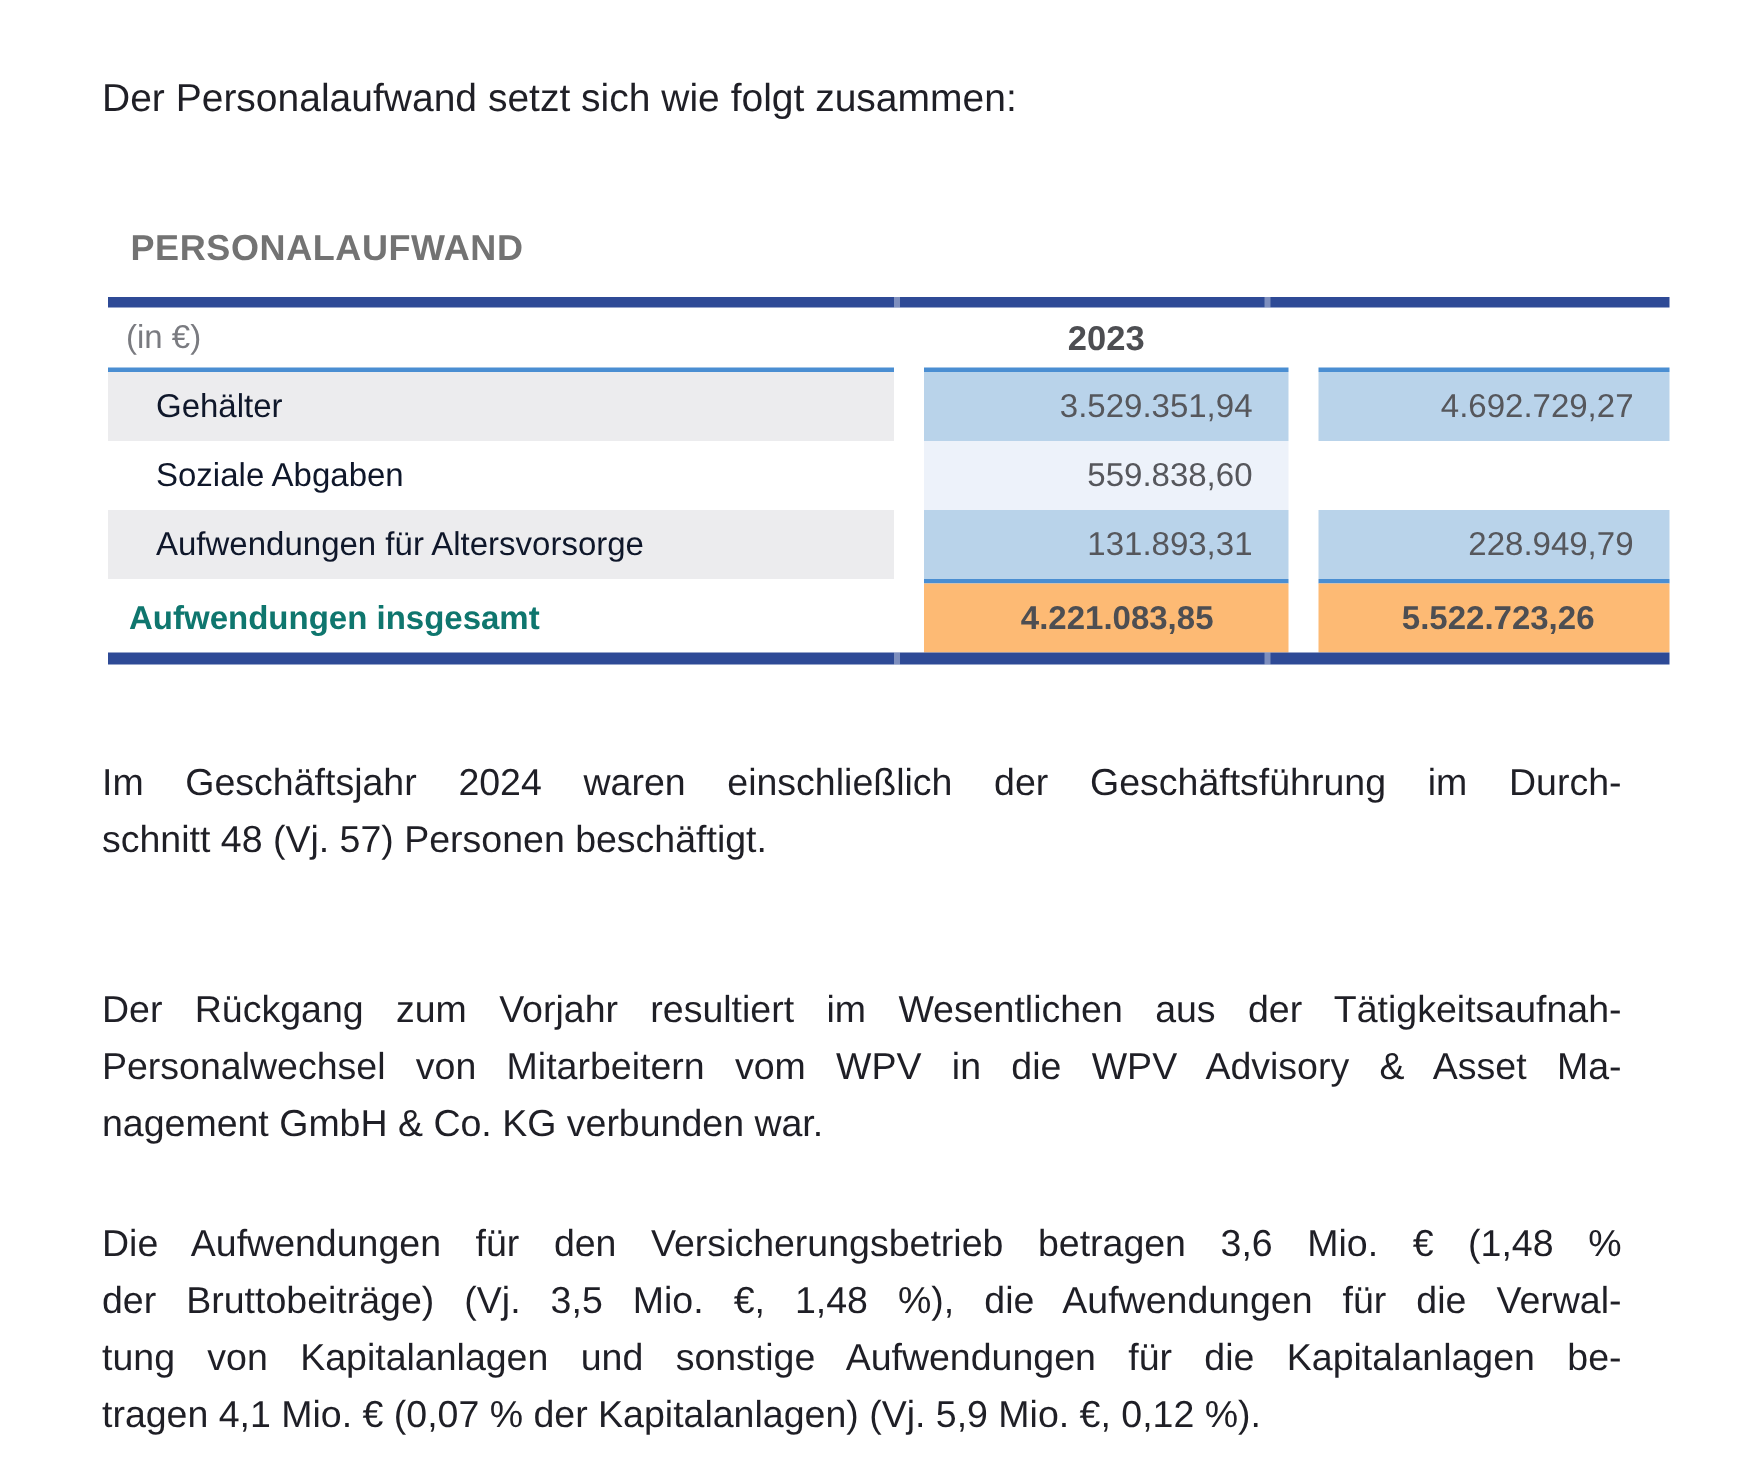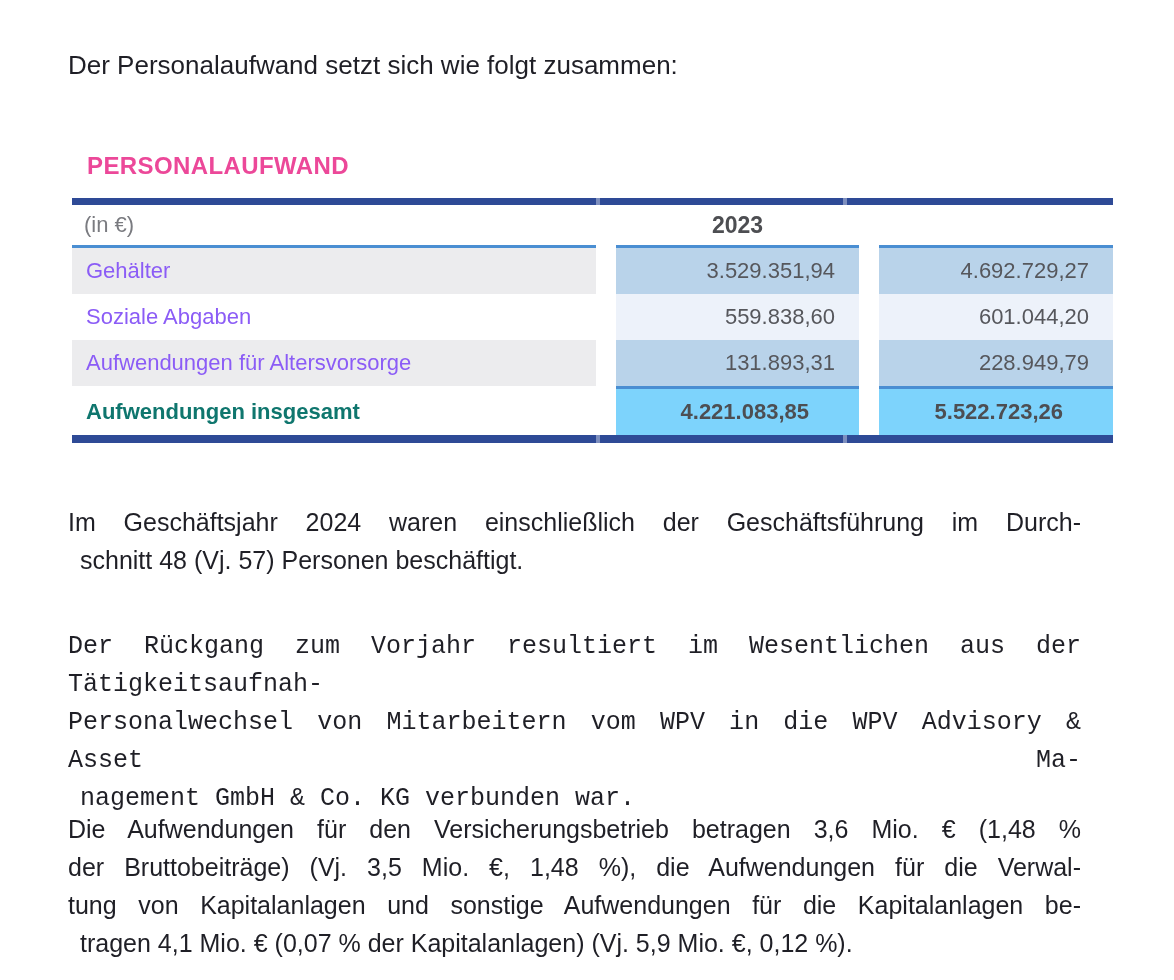--- a/index.html
+++ b/index.html
@@ -11,58 +11,58 @@
     overflow:hidden;
   }
   
   .intro{
     position:absolute;left:68px;top:46px;width:1013px;
     font-size:26px;line-height:38px;color:#1f1f26;
   }
   
   .tbl-title{
     position:absolute;left:87px;top:152px;
-    font-size:24px;font-weight:bold;color:#ec4899;letter-spacing:0.4px;
+    font-size:24px;font-weight:bold;color:#737373;letter-spacing:0.4px;
   }
   
   .ptable{
     position:absolute;left:72px;top:198px;width:1009px;
     display:grid;
     grid-template-columns:524px 243px 234px;
     grid-template-rows:7px 40px 3px 46px 46px 46px 3px 46px 8px;
     column-gap:20px;
     background:#ffffff;
     font-size:22px;
   }
   .rule-navy{grid-column:1 / -1;background:#2e4a96;position:relative;}
   .rule-navy .slit1,.rule-navy .slit2{
     position:absolute;top:0;bottom:0;width:4px;background:rgba(255,255,255,0.38);
   }
   .rule-navy .slit1{left:524px;}
   .rule-navy .slit2{left:771px;}
   .cell{display:flex;align-items:center;}
-  .lbl{padding-left:14px;color:#8b5cf6;background:#ffffff;}
+  .lbl{padding-left:32px;color:#0f172a;background:#ffffff;}
   .lbl.gray{background:#ececee;}
   .val{justify-content:flex-end;padding-right:24px;color:#56575c;}
   .val.blue{background:#b9d3ea;}
   .val.pale{background:#edf2fa;}
   .hdr-unit{padding-left:12px;color:#7a7b80;background:#ffffff;}
   .hdr-year{justify-content:center;font-size:23px;font-weight:bold;color:#4d4e52;background:#ffffff;}
   .sep-blue{background:#4a8ed2;}
   .sep-white{background:#ffffff;}
   .total-lbl{padding-left:14px;font-weight:bold;color:#0f766e;background:#ffffff;}
-  .total-val{justify-content:flex-end;padding-right:50px;font-weight:bold;color:#4d4e52;background:#7dd3fc;}
+  .total-val{justify-content:flex-end;padding-right:50px;font-weight:bold;color:#4d4e52;background:#fdba74;}
   
   .para{
     position:absolute;left:68px;width:1013px;
     font-size:25px;line-height:38px;color:#1f1f26;
   }
-  .p1{top:503px;} .p2{top:628px;font-family:Liberation Mono, monospace;} .p3{top:810px;}
+  .p1{top:503px;} .p2{top:654px;} .p3{top:810px;}
   .jline{text-align:justify;text-align-last:justify;white-space:normal;}
-  .jline.last{text-align:center;text-align-last:left;margin-left:12px;}
+  .jline.last{text-align:center;text-align-last:left;}
 </style>
 </head>
 <body>
 
 <div class="page">
 
   <div class="intro">Der Personalaufwand setzt sich wie folgt zusammen:</div>
 
   <div class="tbl-title">PERSONALAUFWAND</div>
 
@@ -79,21 +79,20 @@
     <div class="sep-blue" style="grid-row:3"></div>
     <div class="sep-blue" style="grid-row:3"></div>
     <div class="sep-blue" style="grid-row:3"></div>
 
     <div class="cell lbl gray" style="grid-row:4">Gehälter</div>
     <div class="cell val blue" style="grid-row:4">3.529.351,94</div>
     <div class="cell val blue" style="grid-row:4">4.692.729,27</div>
 
     <div class="cell lbl" style="grid-row:5">Soziale Abgaben</div>
     <div class="cell val pale" style="grid-row:5">559.838,60</div>
-    <div class="cell val pale" style="grid-row:5">601.044,20</div>
 
     <div class="cell lbl gray" style="grid-row:6">Aufwendungen für Altersvorsorge</div>
     <div class="cell val blue" style="grid-row:6">131.893,31</div>
     <div class="cell val blue" style="grid-row:6">228.949,79</div>
 
     <div class="sep-white" style="grid-row:7"></div>
     <div class="sep-blue" style="grid-row:7"></div>
     <div class="sep-blue" style="grid-row:7"></div>
 
     <div class="cell total-lbl" style="grid-row:8">Aufwendungen insgesamt</div>

